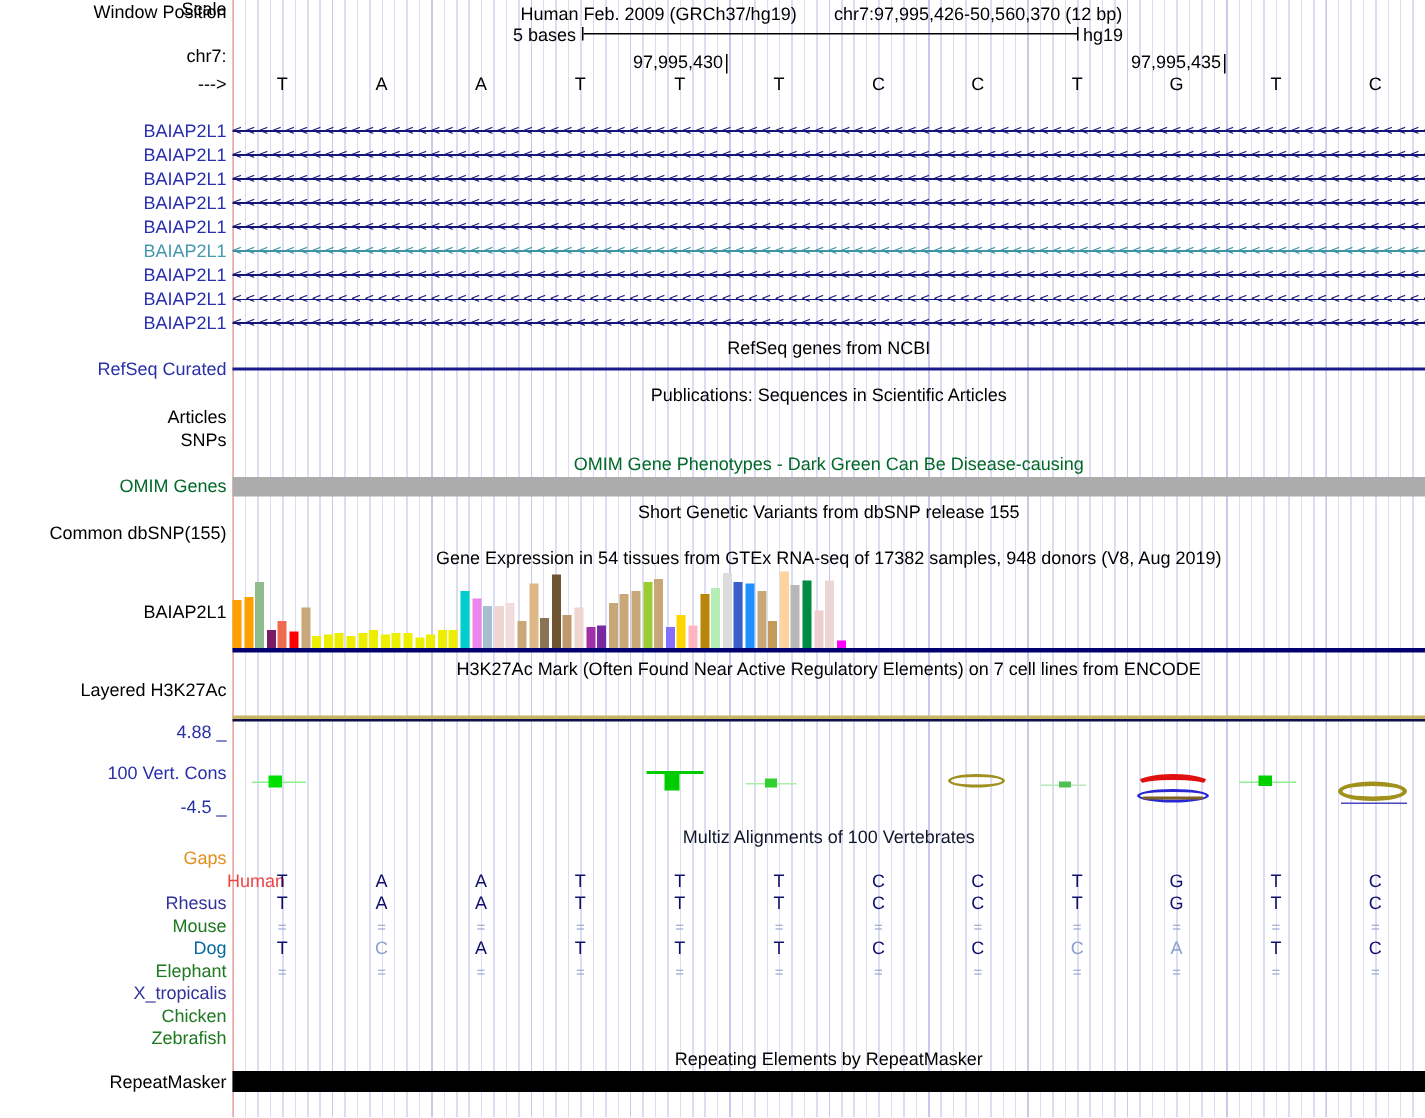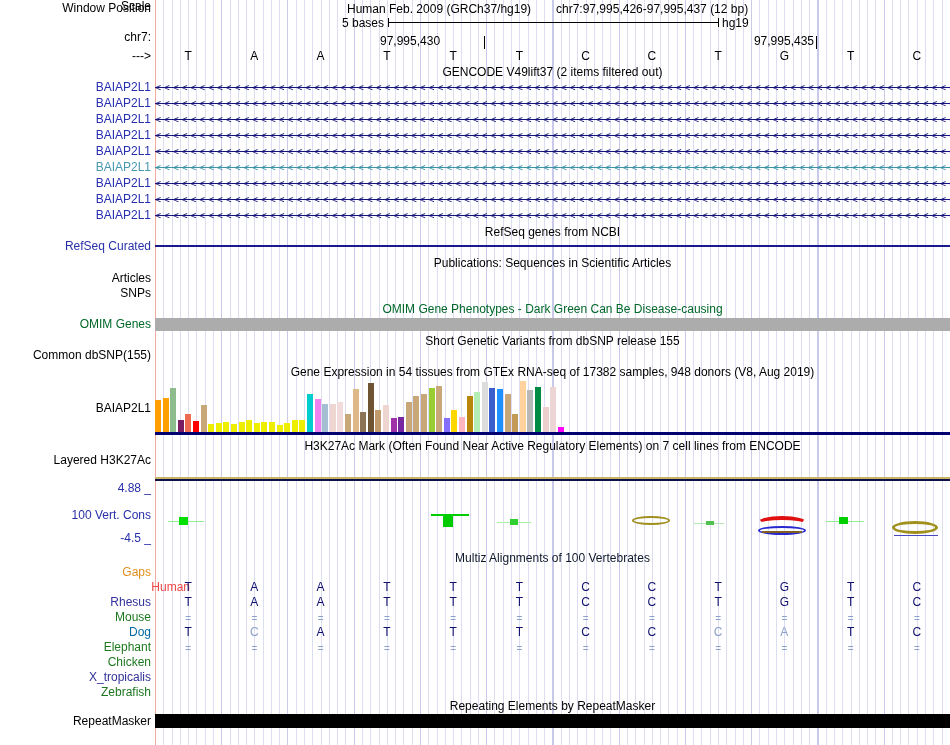--- a/index.html
+++ b/index.html
@@ -50,50 +50,49 @@
 </style>
 </head>
 <body>
 
 <div id="browser">
   <div id="grid"></div>
   <div id="track-start"></div>
 
   <div class="lbl" style="top:2px">Window Position</div>
   <div class="abs" style="left:347px;top:2px">Human Feb. 2009 (GRCh37/hg19)</div>
-  <div class="abs" style="left:556px;top:2px">chr7:97,995,426-97,995,437 (12 bp)</div>
+  <div class="abs" style="left:556px;top:2px">chr7:97,995,426-50,560,370 (12 bp)</div>
 
   <div class="lbl" style="top:0">Scale</div>
   <div class="abs" style="left:330px;top:16px;width:54px;text-align:right">5 bases</div>
   <div id="scale-bar"></div>
   <div class="abs" style="left:722px;top:16px">hg19</div>
 
   <div class="lbl" style="top:31px">chr7:</div>
-  <div class="abs" style="left:380px;top:34px;width:102px;text-align:left">97,995,430</div>
+  <div class="abs" style="left:380px;top:34px;width:102px;text-align:right">97,995,430</div>
   <div class="tick" style="left:484px;top:36px;height:13px"></div>
   <div class="abs" style="left:712px;top:34px;width:102px;text-align:right">97,995,435</div>
   <div class="tick" style="left:816px;top:36px;height:13px"></div>
 
   <div class="lbl" style="top:50px">---&gt;</div>
   <div id="ruler-bases">
       <span style="left: 33.1px;">T</span>
       <span style="left: 99.35px;">A</span>
       <span style="left: 165.6px;">A</span>
       <span style="left: 231.85px;">T</span>
       <span style="left: 298.1px;">T</span>
       <span style="left: 364.35px;">T</span>
       <span style="left: 430.6px;">C</span>
       <span style="left: 496.85px;">C</span>
       <span style="left: 563.1px;">T</span>
       <span style="left: 629.35px;">G</span>
       <span style="left: 695.6px;">T</span>
       <span style="left: 761.85px;">C</span>
     </div>
 
-  <div class="ctitle" style="top:66px">GENCODE V49lift37 (2 items filtered out)</div>
   <div id="gencode-rows">
       <div class="gene-row">
         <div class="gene-label" style="color: rgb(40, 48, 176);">BAIAP2L1</div>
         <div class="gene-arrows" style="color: rgb(20, 20, 122);">&lt;&lt;&lt;&lt;&lt;&lt;&lt;&lt;&lt;&lt;&lt;&lt;&lt;&lt;&lt;&lt;&lt;&lt;&lt;&lt;&lt;&lt;&lt;&lt;&lt;&lt;&lt;&lt;&lt;&lt;&lt;&lt;&lt;&lt;&lt;&lt;&lt;&lt;&lt;&lt;&lt;&lt;&lt;&lt;&lt;&lt;&lt;&lt;&lt;&lt;&lt;&lt;&lt;&lt;&lt;&lt;&lt;&lt;&lt;&lt;&lt;&lt;&lt;&lt;&lt;&lt;&lt;&lt;&lt;&lt;&lt;&lt;&lt;&lt;&lt;&lt;&lt;&lt;&lt;&lt;&lt;&lt;&lt;&lt;&lt;&lt;&lt;&lt;&lt;&lt;&lt;&lt;&lt;&lt;&lt;</div>
       </div>
       <div class="gene-row">
         <div class="gene-label" style="color: rgb(40, 48, 176);">BAIAP2L1</div>
         <div class="gene-arrows" style="color: rgb(20, 20, 122);">&lt;&lt;&lt;&lt;&lt;&lt;&lt;&lt;&lt;&lt;&lt;&lt;&lt;&lt;&lt;&lt;&lt;&lt;&lt;&lt;&lt;&lt;&lt;&lt;&lt;&lt;&lt;&lt;&lt;&lt;&lt;&lt;&lt;&lt;&lt;&lt;&lt;&lt;&lt;&lt;&lt;&lt;&lt;&lt;&lt;&lt;&lt;&lt;&lt;&lt;&lt;&lt;&lt;&lt;&lt;&lt;&lt;&lt;&lt;&lt;&lt;&lt;&lt;&lt;&lt;&lt;&lt;&lt;&lt;&lt;&lt;&lt;&lt;&lt;&lt;&lt;&lt;&lt;&lt;&lt;&lt;&lt;&lt;&lt;&lt;&lt;&lt;&lt;&lt;&lt;&lt;&lt;&lt;&lt;&lt;</div>
       </div>
       <div class="gene-row">
@@ -301,24 +300,24 @@
         <div class="aln-cell" style="left: 453.1px; color: rgb(140, 160, 204); font-size: 10px; top: 2px;">=</div>
         <div class="aln-cell" style="left: 519.35px; color: rgb(140, 160, 204); font-size: 10px; top: 2px;">=</div>
         <div class="aln-cell" style="left: 585.6px; color: rgb(140, 160, 204); font-size: 10px; top: 2px;">=</div>
         <div class="aln-cell" style="left: 651.85px; color: rgb(140, 160, 204); font-size: 10px; top: 2px;">=</div>
         <div class="aln-cell" style="left: 718.1px; color: rgb(140, 160, 204); font-size: 10px; top: 2px;">=</div>
         <div class="aln-cell" style="left: 784.35px; color: rgb(140, 160, 204); font-size: 10px; top: 2px;">=</div>
         <div class="aln-cell" style="left: 850.6px; color: rgb(140, 160, 204); font-size: 10px; top: 2px;">=</div>
         <div class="aln-cell" style="left: 916.85px; color: rgb(140, 160, 204); font-size: 10px; top: 2px;">=</div>
       </div>
       <div class="sp-row">
+        <div class="sp-label" style="color: rgb(50, 50, 154);">X_tropicalis</div>
+      </div>
+      <div class="sp-row">
         <div class="sp-label" style="color: rgb(30, 120, 32);">Chicken</div>
-      </div>
-      <div class="sp-row">
-        <div class="sp-label" style="color: rgb(50, 50, 154);">X_tropicalis</div>
       </div>
       <div class="sp-row">
         <div class="sp-label" style="color: rgb(30, 120, 32);">Zebrafish</div>
       </div>
     </div>
 
   <div class="ctitle" style="top:700px">Repeating Elements by RepeatMasker</div>
   <div class="lbl" style="top:715px">RepeatMasker</div>
   <div class="bar-strip" style="top:714px;height:14px;background:#000"></div>
 </div>

